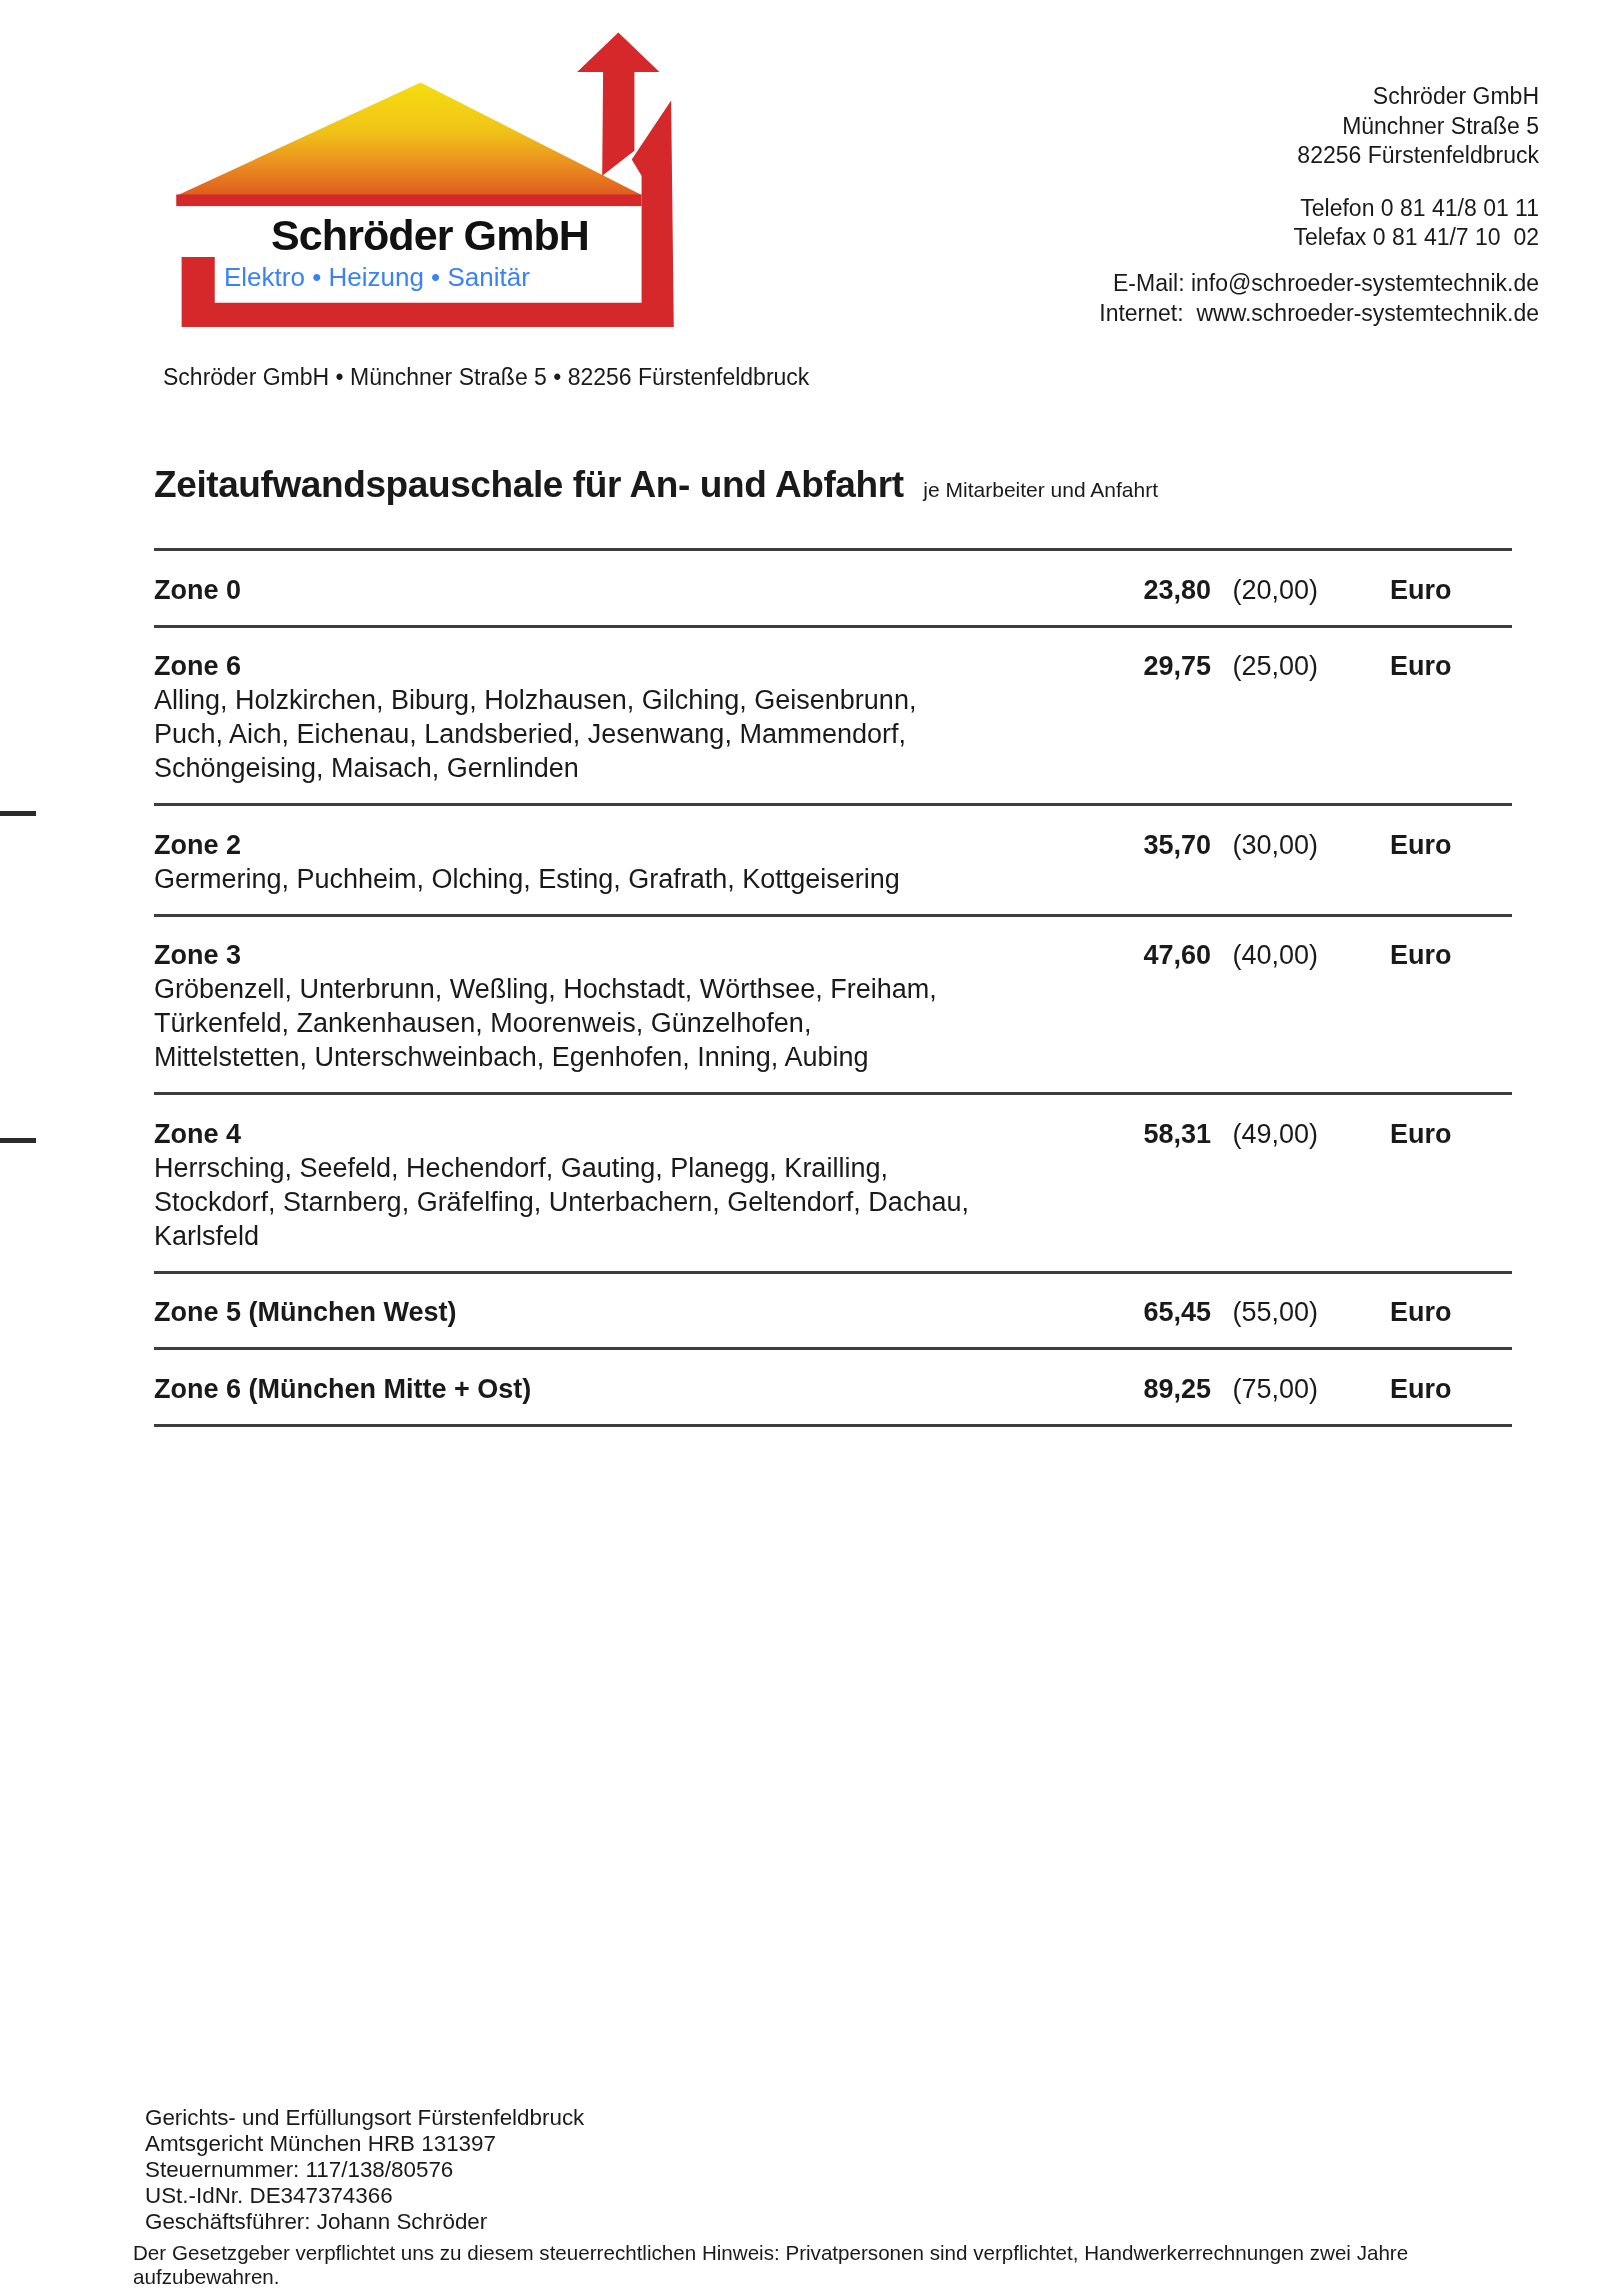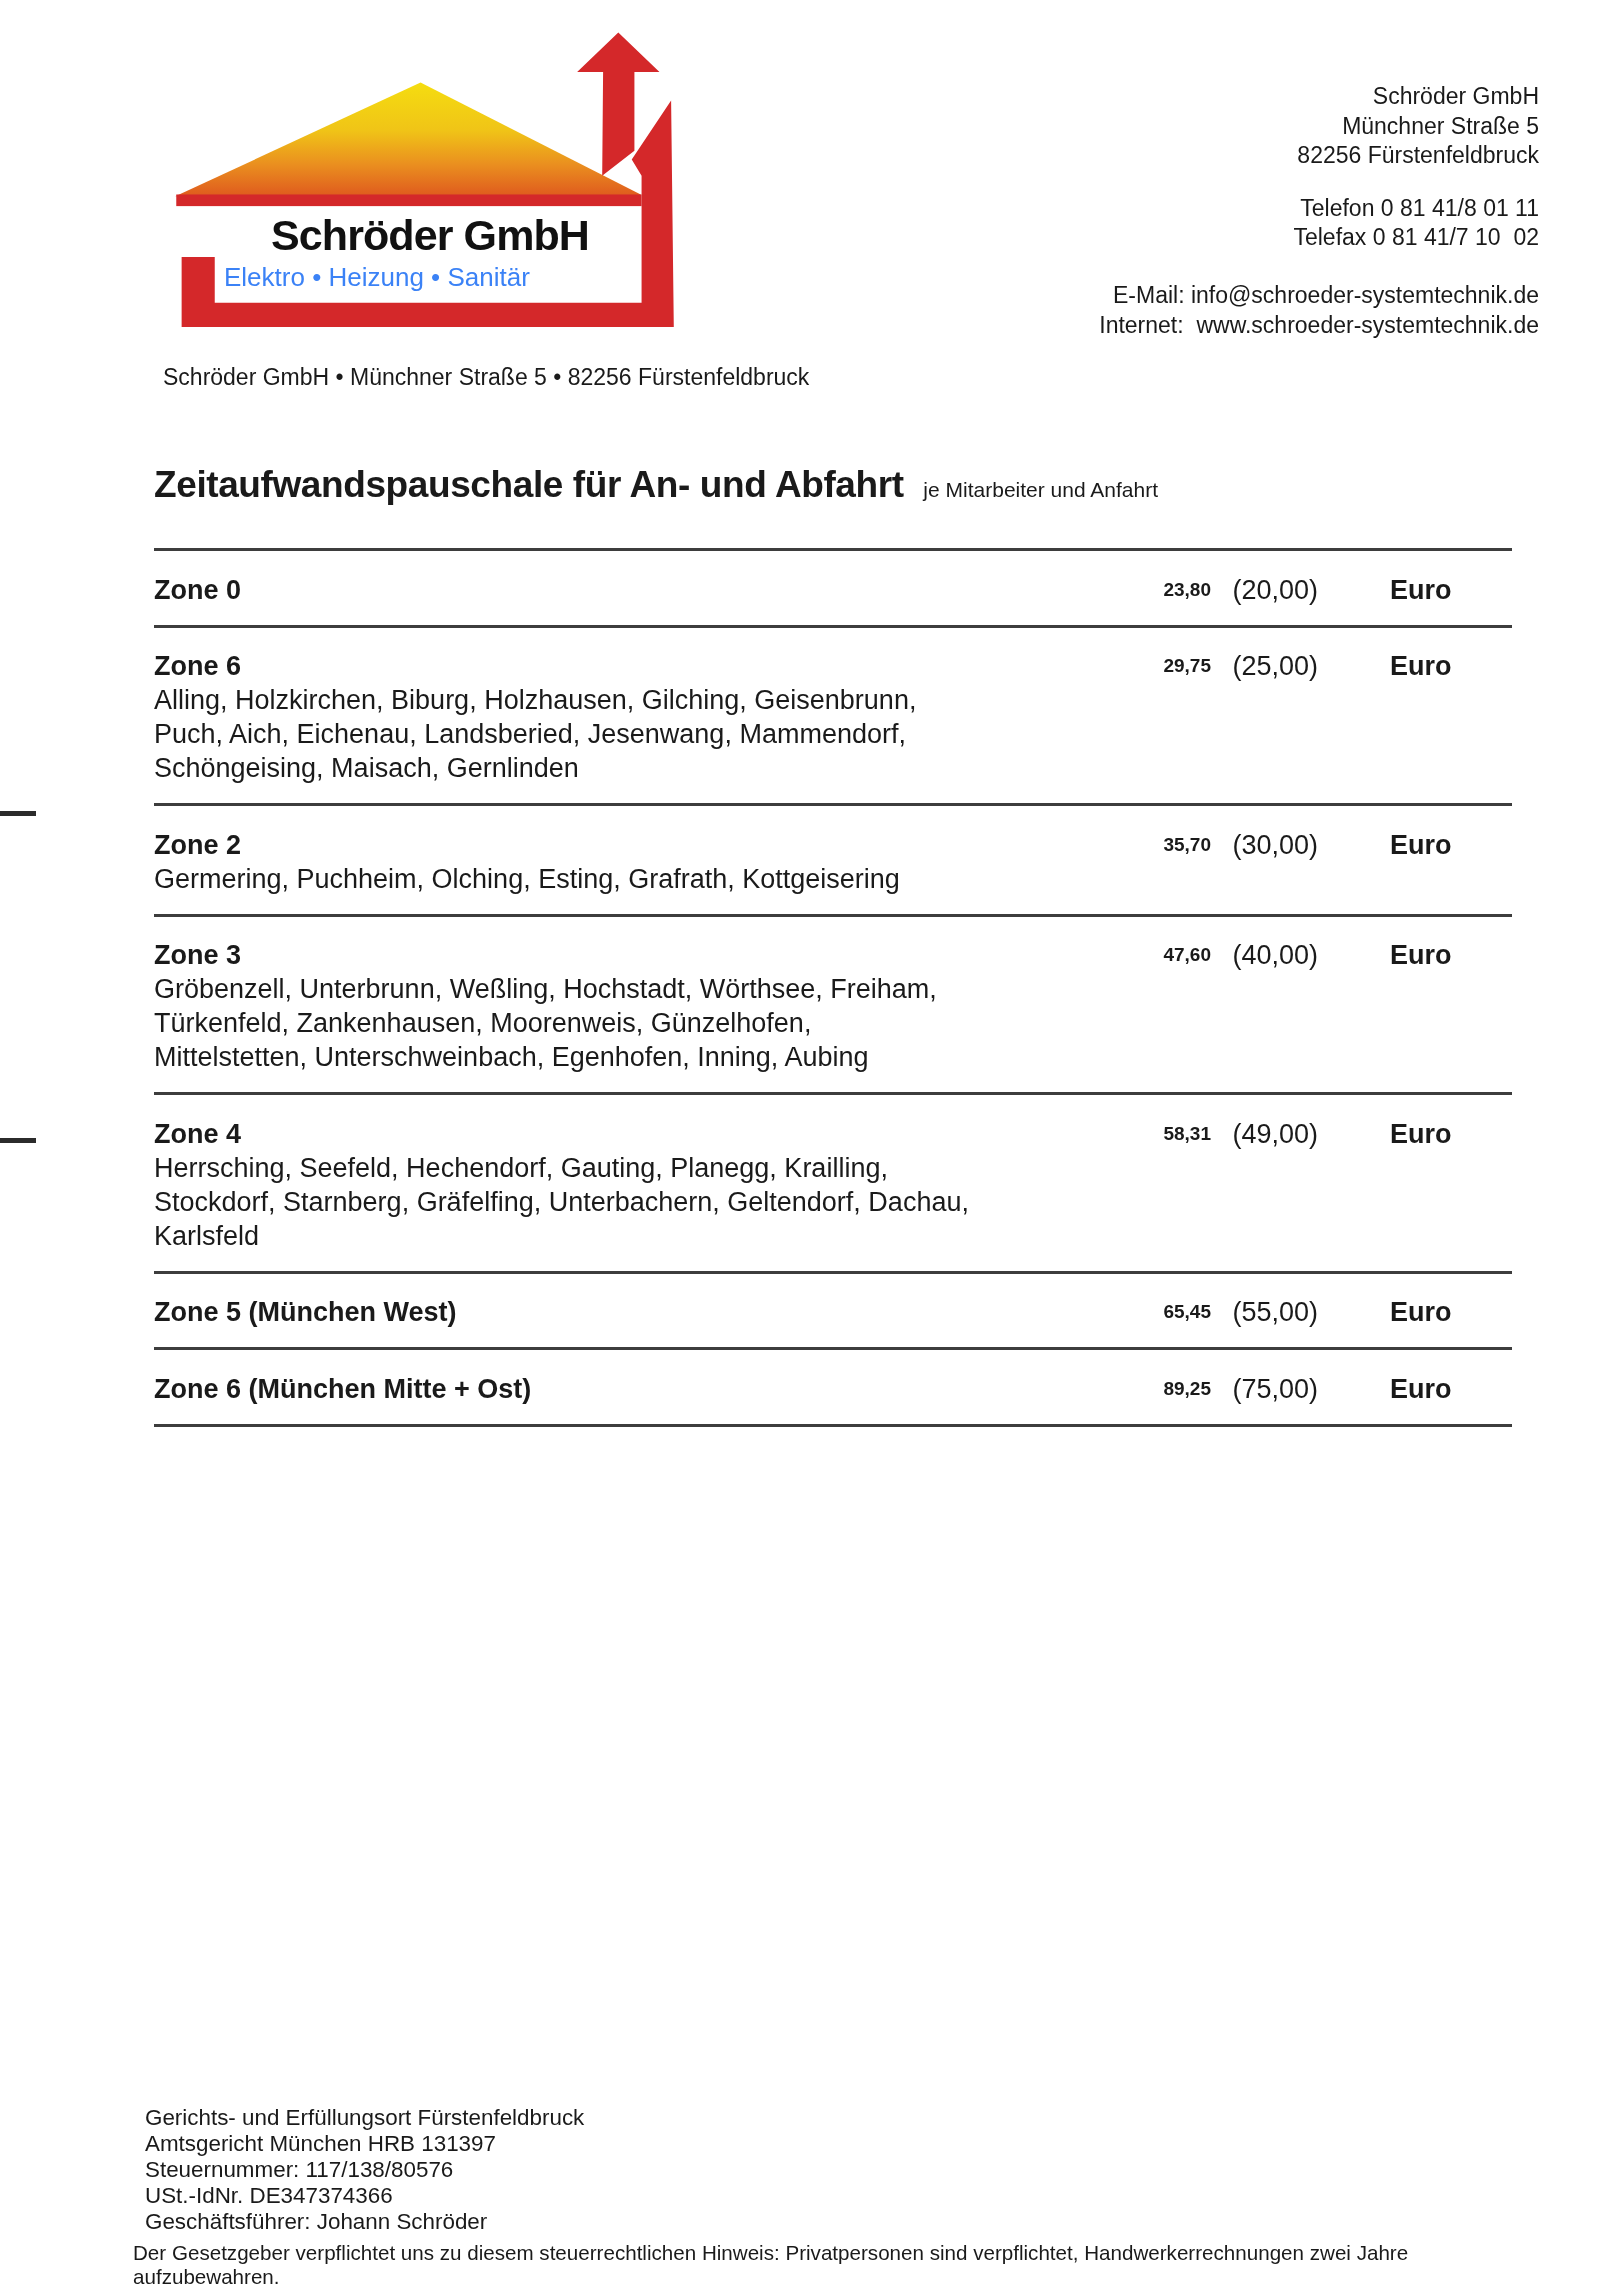--- a/index.html
+++ b/index.html
@@ -20,36 +20,36 @@
   }
   .logo-subtitle{
     position:absolute;left:54px;top:235px;width:412px;
     font-size:26px;color:#3b82f6;white-space:nowrap;
   }
   .sender-line{position:absolute;left:163px;top:364px;font-size:23px;white-space:pre-wrap;}
   
   .addr-block{position:absolute;right:82px;top:82px;text-align:right;font-size:23px;line-height:29.6px;}
   .addr-group{white-space:pre-wrap;}
   .addr-gap-lg{margin-bottom:23px;}
-  .addr-gap-sm{margin-bottom:28px;}
+  .addr-gap-sm{margin-bottom:16px;}
   
   .doc-title{position:absolute;left:154px;top:464px;white-space:nowrap;}
   .doc-title .t-main{font-size:37px;font-weight:bold;letter-spacing:-0.4px;}
   .doc-title .t-sub{font-size:21px;font-weight:normal;margin-left:19.7px;}
   
   .price-table{position:absolute;left:154px;top:548px;width:1358px;}
   .t-row{
     display:grid;grid-template-columns:905px 152px 179px 1fr;
     border-top:3.6px solid #3d3d3d;padding:21.5px 0 18px 0;align-items:start;
   }
   .t-row:last-child{border-bottom:3.6px solid #3d3d3d;}
   .zone-name{font-size:27px;font-weight:bold;line-height:34px;}
   .cities{font-size:27px;line-height:34px;white-space:pre-line;}
   .cities:empty{display:none;}
-  .price{font-size:19px;font-weight:bold;text-align:right;line-height:34px;}
+  .price{font-size:27px;font-weight:bold;text-align:right;line-height:34px;}
   .paren{font-size:27px;padding-left:21.5px;line-height:34px;}
   .euro{font-size:27px;font-weight:bold;line-height:34px;}
   
   .footer-info{position:absolute;left:145px;top:2105px;font-size:22.4px;line-height:26px;white-space:pre-wrap;}
   .footer-disclaimer{position:absolute;left:133px;top:2241px;width:1415px;font-size:20.6px;line-height:24px;}
 </style>
 </head>
 <body>
 
 <div class="page">

